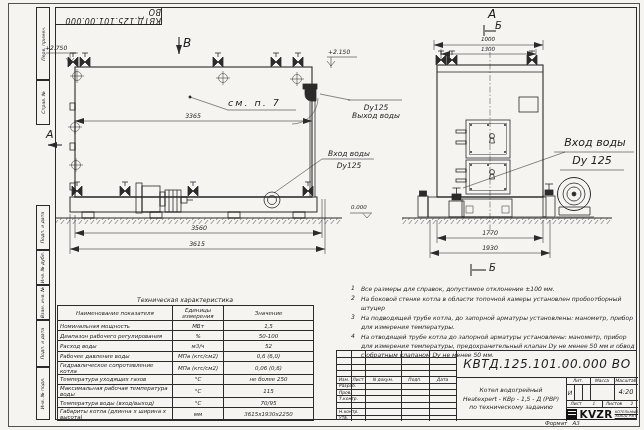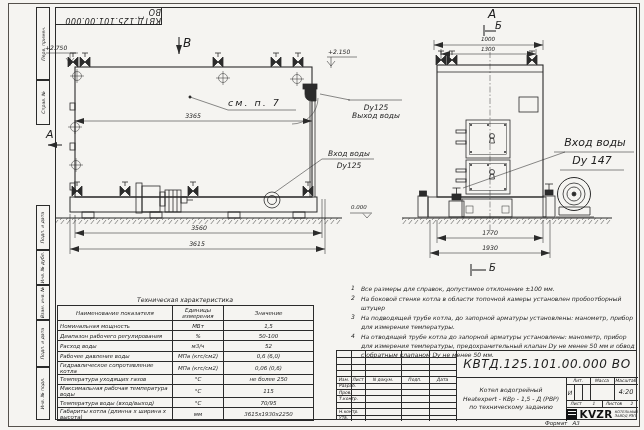--- a/index.html
+++ b/index.html
@@ -23,21 +23,21 @@
   #spec td.c { text-align:center; }
   
   #tb { position:absolute; left:336px; top:350px; width:301px; height:70px; border:1.3px solid #2b2b2b; }
   #tb .vl { position:absolute; width:0; border-left:0.9px solid #2b2b2b; }
   #tb .hl { position:absolute; height:0; border-top:0.9px solid #2b2b2b; }
   #tb .cell { position:absolute; font-size:4.4px; font-style:italic; display:flex; align-items:center; justify-content:center; overflow:hidden; white-space:nowrap; }
   #tb .cell.l { justify-content:flex-start; padding-left:2px; }
   .note-row { display:flex; margin-bottom:1px; }
   .note-num { width:16px; flex:none; font-size:6px; font-style:italic; text-align:center; }
   .note-text { font-size:6px; font-style:italic; line-height:1.5; }
-  #logo-box { position:absolute; display:flex; align-items:center; justify-content:center; gap:2px; }
+  #logo-box { position:absolute; display:flex; align-items:center; justify-content:center; gap:2px;text-decoration:underline; }
   #logo-mark { width:12px; height:11px; background:#111; position:relative; }
   #logo-mark::before { content:""; position:absolute; left:2px; top:2.5px; width:8px; height:1.4px; background:#f5f4f1; box-shadow:0 3px 0 #f5f4f1; }
   #logo-word { font-size:10.5px; font-weight:bold; letter-spacing:0.3px; color:#111; }
   #logo-sub { font-size:3.6px; line-height:1.2; font-style:italic; text-align:left; }
 </style>
 </head>
 <body>
 
 <div id="sheet">
 
@@ -329,21 +329,21 @@
   <div class="t" style="left:46px; top:128px; font-size:11px;">А</div>
   <div class="t" style="left:351px; top:204px; font-size:5.5px;">0.000</div>
   <div class="t ctr" style="left:170px; top:224px; width:58px; font-size:6.2px;">3560</div>
   <div class="t ctr" style="left:168px; top:240px; width:58px; font-size:6.2px;">3615</div>
 
   <div class="t" style="left:488px; top:7px; font-size:12px;">А</div>
   <div class="t" style="left:495px; top:20px; font-size:10px;">Б</div>
   <div class="t ctr" style="left:465px; top:36px; width:46px; font-size:5.6px;">1000</div>
   <div class="t ctr" style="left:465px; top:46px; width:46px; font-size:5.6px;">1300</div>
   <div class="t ctr" style="left:556px; top:136px; width:78px; font-size:11px;">Вход воды</div>
-  <div class="t ctr" style="left:560px; top:154px; width:64px; font-size:11px;">Dy 147</div>
+  <div class="t ctr" style="left:560px; top:154px; width:64px; font-size:11px;">Dy 125</div>
   <div class="t ctr" style="left:465px; top:229px; width:50px; font-size:6.2px;">1770</div>
   <div class="t ctr" style="left:465px; top:244px; width:50px; font-size:6.2px;">1930</div>
   <div class="t" style="left:489px; top:262px; font-size:10px;">Б</div>
 
   <div class="abs" style="left:345px; top:284px; width:290px;">
     <div class="note-row">
       <div class="note-num">1</div>
       <div class="note-text">Все размеры для справок, допустимое отклонение ±100 мм.</div>
     </div>
     <div class="note-row">

